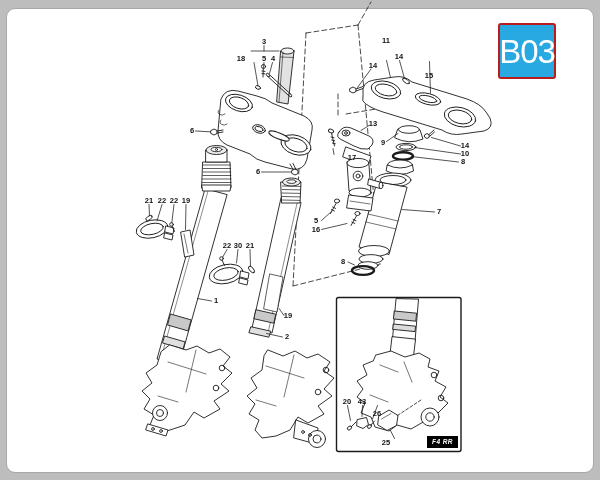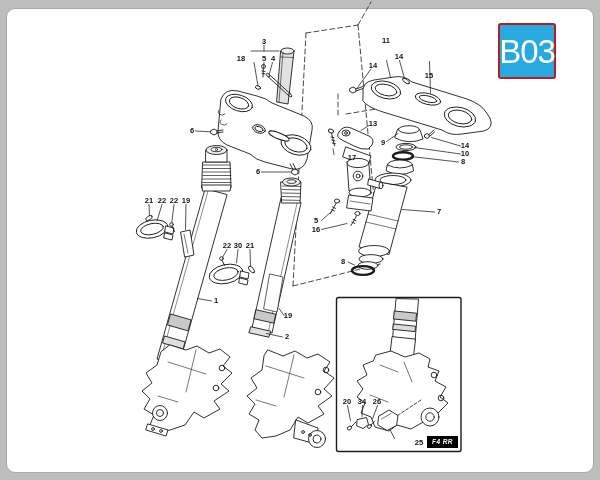--- a/index.html
+++ b/index.html
@@ -266,22 +266,22 @@
   <span class="co" style="left:383px;top:143px">9</span>
   <span class="co" style="left:352px;top:158px">17</span>
   <span class="co" style="left:465px;top:146px">14</span>
   <span class="co" style="left:465px;top:154px">10</span>
   <span class="co" style="left:463px;top:162px">8</span>
   <span class="co" style="left:439px;top:212px">7</span>
   <span class="co" style="left:316px;top:221px">5</span>
   <span class="co" style="left:316px;top:230px">16</span>
   <span class="co" style="left:343px;top:262px">8</span>
   <span class="co" style="left:347px;top:402px">20</span>
-  <span class="co" style="left:362px;top:402px">34</span>
-  <span class="co" style="left:377px;top:402px">26</span>
-  <span class="co" style="left:419px;top:443px">25</span>
+  <span class="co" style="left:362px;top:402px">43</span>
+  <span class="co" style="left:377px;top:414px">26</span>
+  <span class="co" style="left:386px;top:443px">25</span>
 
   <div class="code-badge">
     <span>B03</span>
   </div>
 
   <div class="variant-badge">F4 RR</div>
 </div>
 
 </body></html>

